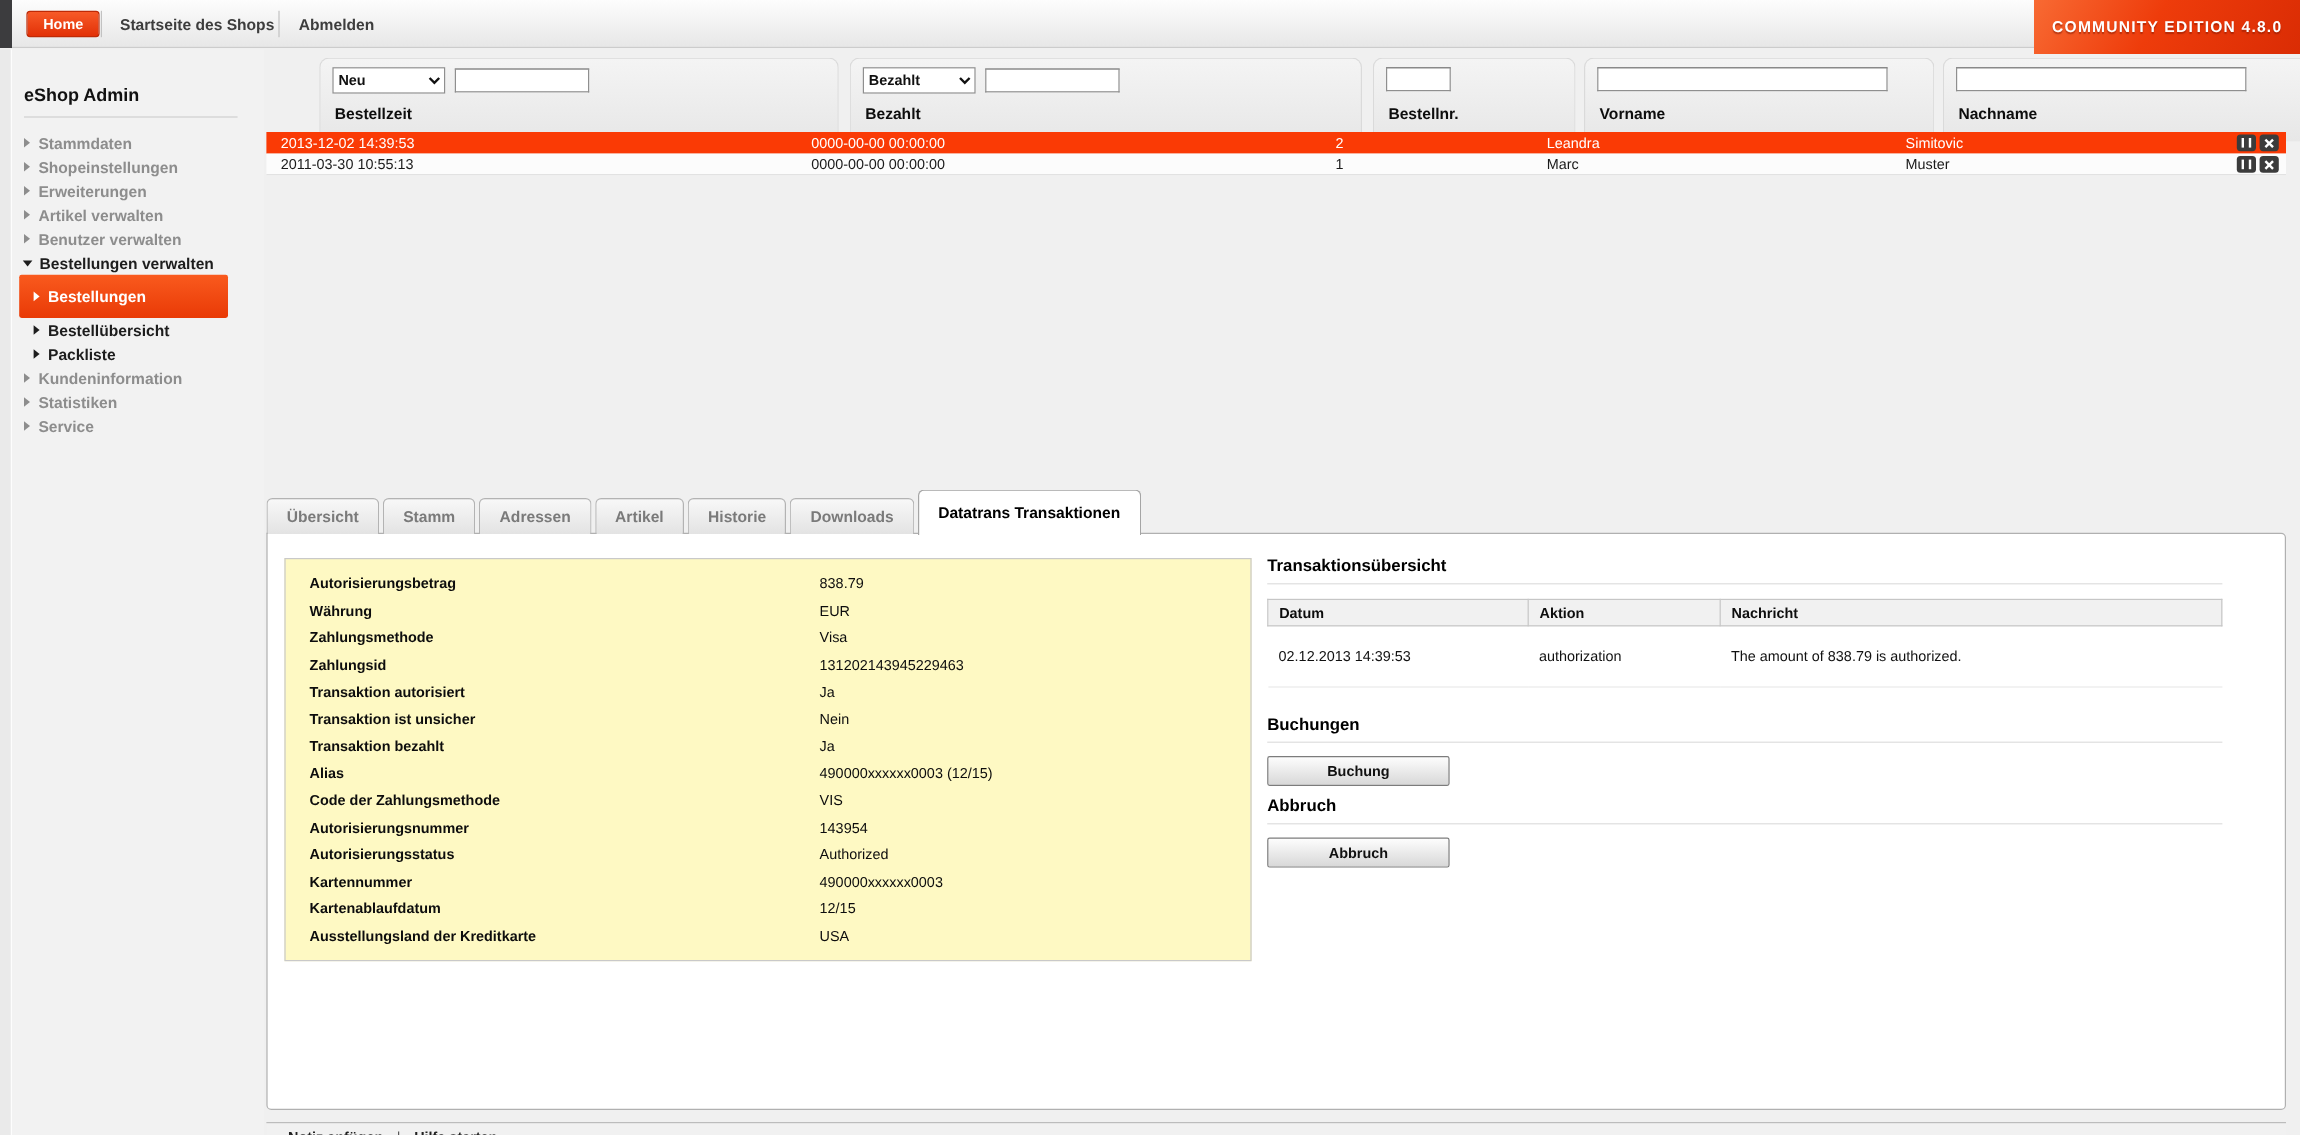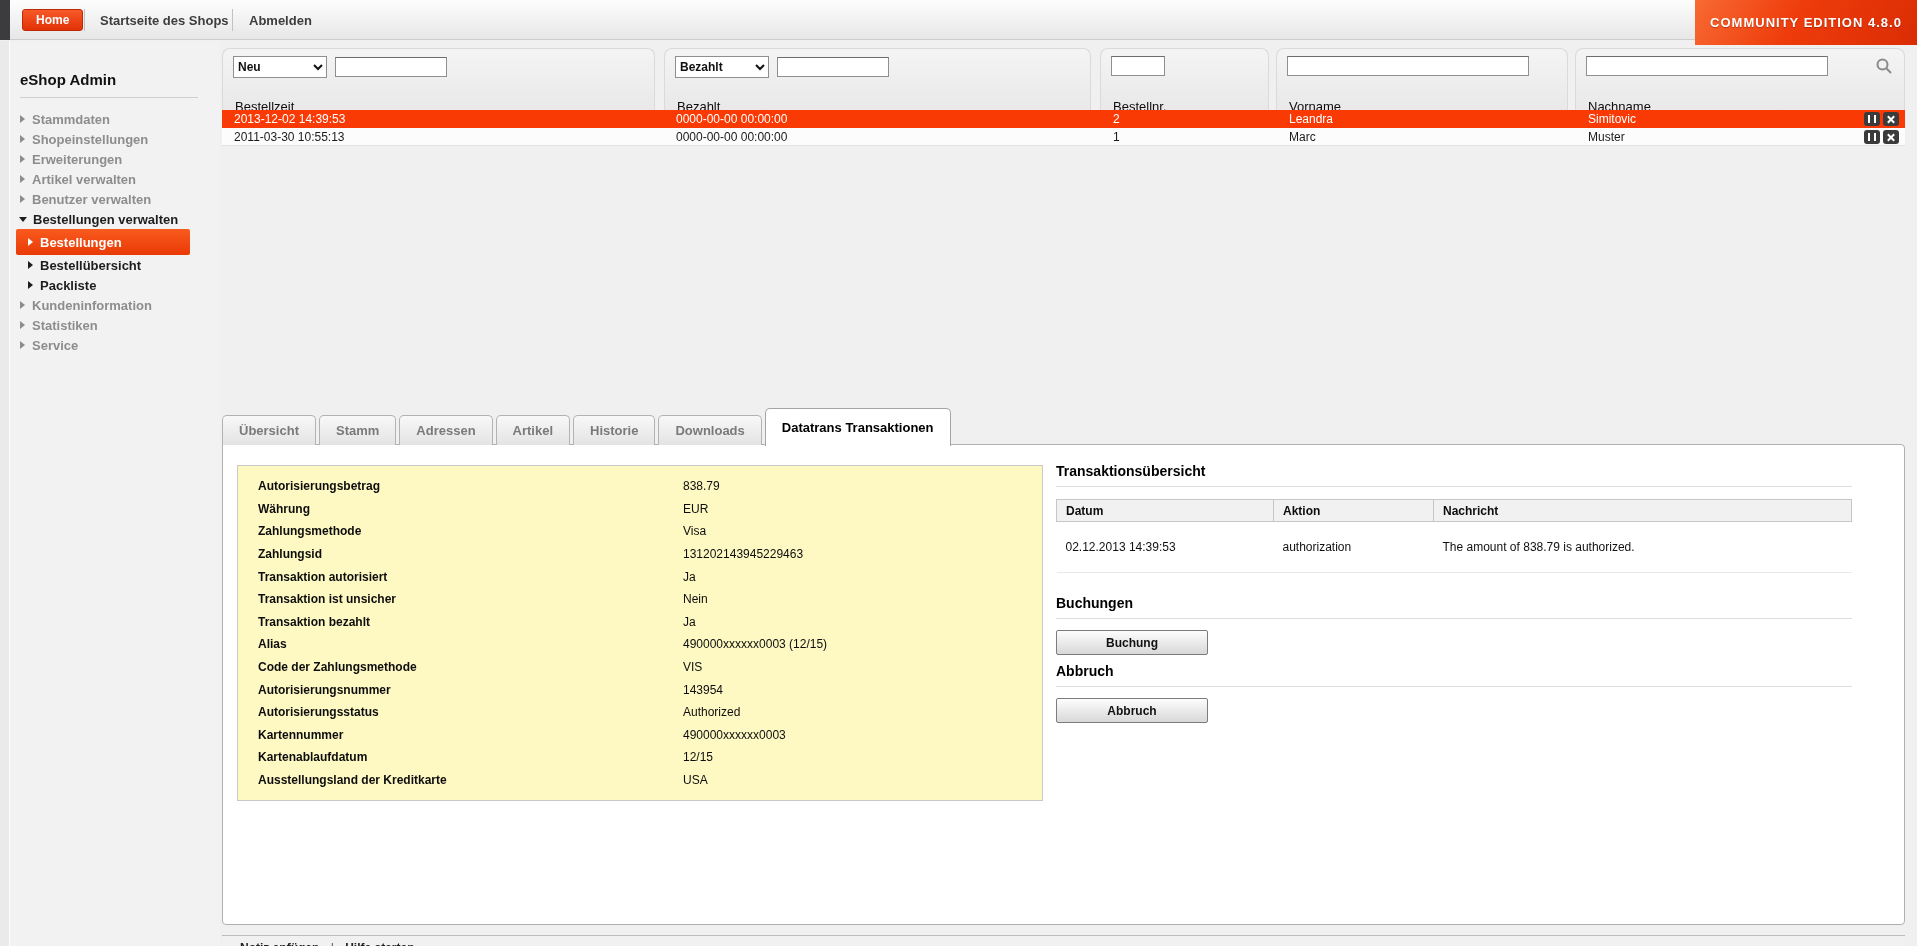--- a/index.html
+++ b/index.html
@@ -50,49 +50,50 @@
   .sidebar-title { position:absolute; left:20px; top:30px; font-size:15px; font-weight:bold; color:#111; }
   .sidebar-rule { position:absolute; left:20px; top:56px; width:178px; border-top:1px solid #cfcfcf; }
   .nav { position:absolute; left:0; top:68px; right:0; list-style:none; }
   .nav-item {
     display:flex; align-items:center; height:20px; padding-left:20px;
     font-size:13px; font-weight:bold; color:#8d8d8d; cursor:pointer; white-space:nowrap;
   }
   .nav-item.expanded { color:#1d1d1d; }
   .nav-item.sub { padding-left:28px; color:#1d1d1d; }
   .nav-item.selected {
-    margin:0 30px 0 16px; padding-left:12px; height:26px;
+    margin:0 30px 0 16px; padding-left:12px; height:36px;
     background:linear-gradient(#f95a1e,#e93a06);
     border-radius:2px; color:#fff;
   }
   .tri-r { width:0; height:0; border-left:5px solid currentColor; border-top:4px solid transparent; border-bottom:4px solid transparent; margin-right:7px; flex:none; }
   .tri-d { width:0; height:0; border-top:5px solid currentColor; border-left:4px solid transparent; border-right:4px solid transparent; margin-right:6px; margin-left:-1px; flex:none; }
 
   
   .filter-panel {
     position:absolute; top:48px; height:70px;
     background:linear-gradient(#f4f4f4,#e7e7e7);
     border:1px solid #dadada; border-bottom:none;
     border-radius:8px 8px 0 0;
+    margin-left:44px;
   }
   .fp-1 { left:222px; width:433px; }
   .fp-2 { left:664px; width:427px; }
   .fp-3 { left:1100px; width:169px; }
   .fp-4 { left:1276px; width:292px; }
   .fp-5 { left:1575px; width:330px; }
   .fp-controls { position:absolute; left:10px; top:7px; display:flex; align-items:center; gap:8px; }
   .fp-select {
     width:94px; height:22px; font-family:"Liberation Sans",sans-serif;
     font-size:12px; font-weight:bold; border:1px solid #8f8f8f; background:#fff; color:#111;
   }
   .fp-input { height:20px; border:1px solid #8f8f8f; border-top-color:#6d6d6d; background:#fff; font-size:12px; padding:0 4px; font-family:"Liberation Sans",sans-serif; }
   .fp-input.w-med { width:112px; }
   .fp-input.w-sm { width:54px; }
   .fp-input.w-lg { width:242px; }
-  .fp-label { position:absolute; left:12px; bottom:4px; font-size:13px; font-weight:normal; color:#0d0d0d; }
+  .fp-label { position:absolute; left:12px; bottom:16px; font-size:13px; font-weight:bold; color:#0d0d0d; }
   .search-btn { position:absolute; right:10px; top:8px; width:20px; height:20px; background:none; border:none; cursor:pointer; }
 
   
   .order-row { position:absolute; left:222px; width:1683px; height:18px; font-size:12px; cursor:pointer; }
   .order-row.r0 { top:110px; background:#fa3a05; color:#fff; }
   .order-row.r1 { top:128px; background:#fcfcfc; color:#1a1a1a; border-bottom:1px solid #e2e2e2; }
   .order-cell { position:absolute; top:0; line-height:18px; white-space:nowrap; }
   .oc-1 { left:12px; } .oc-2 { left:454px; } .oc-3 { left:891px; } .oc-4 { left:1067px; } .oc-5 { left:1366px; }
   .row-actions { position:absolute; right:6px; top:2px; display:flex; gap:3px; }
   .row-icon {

